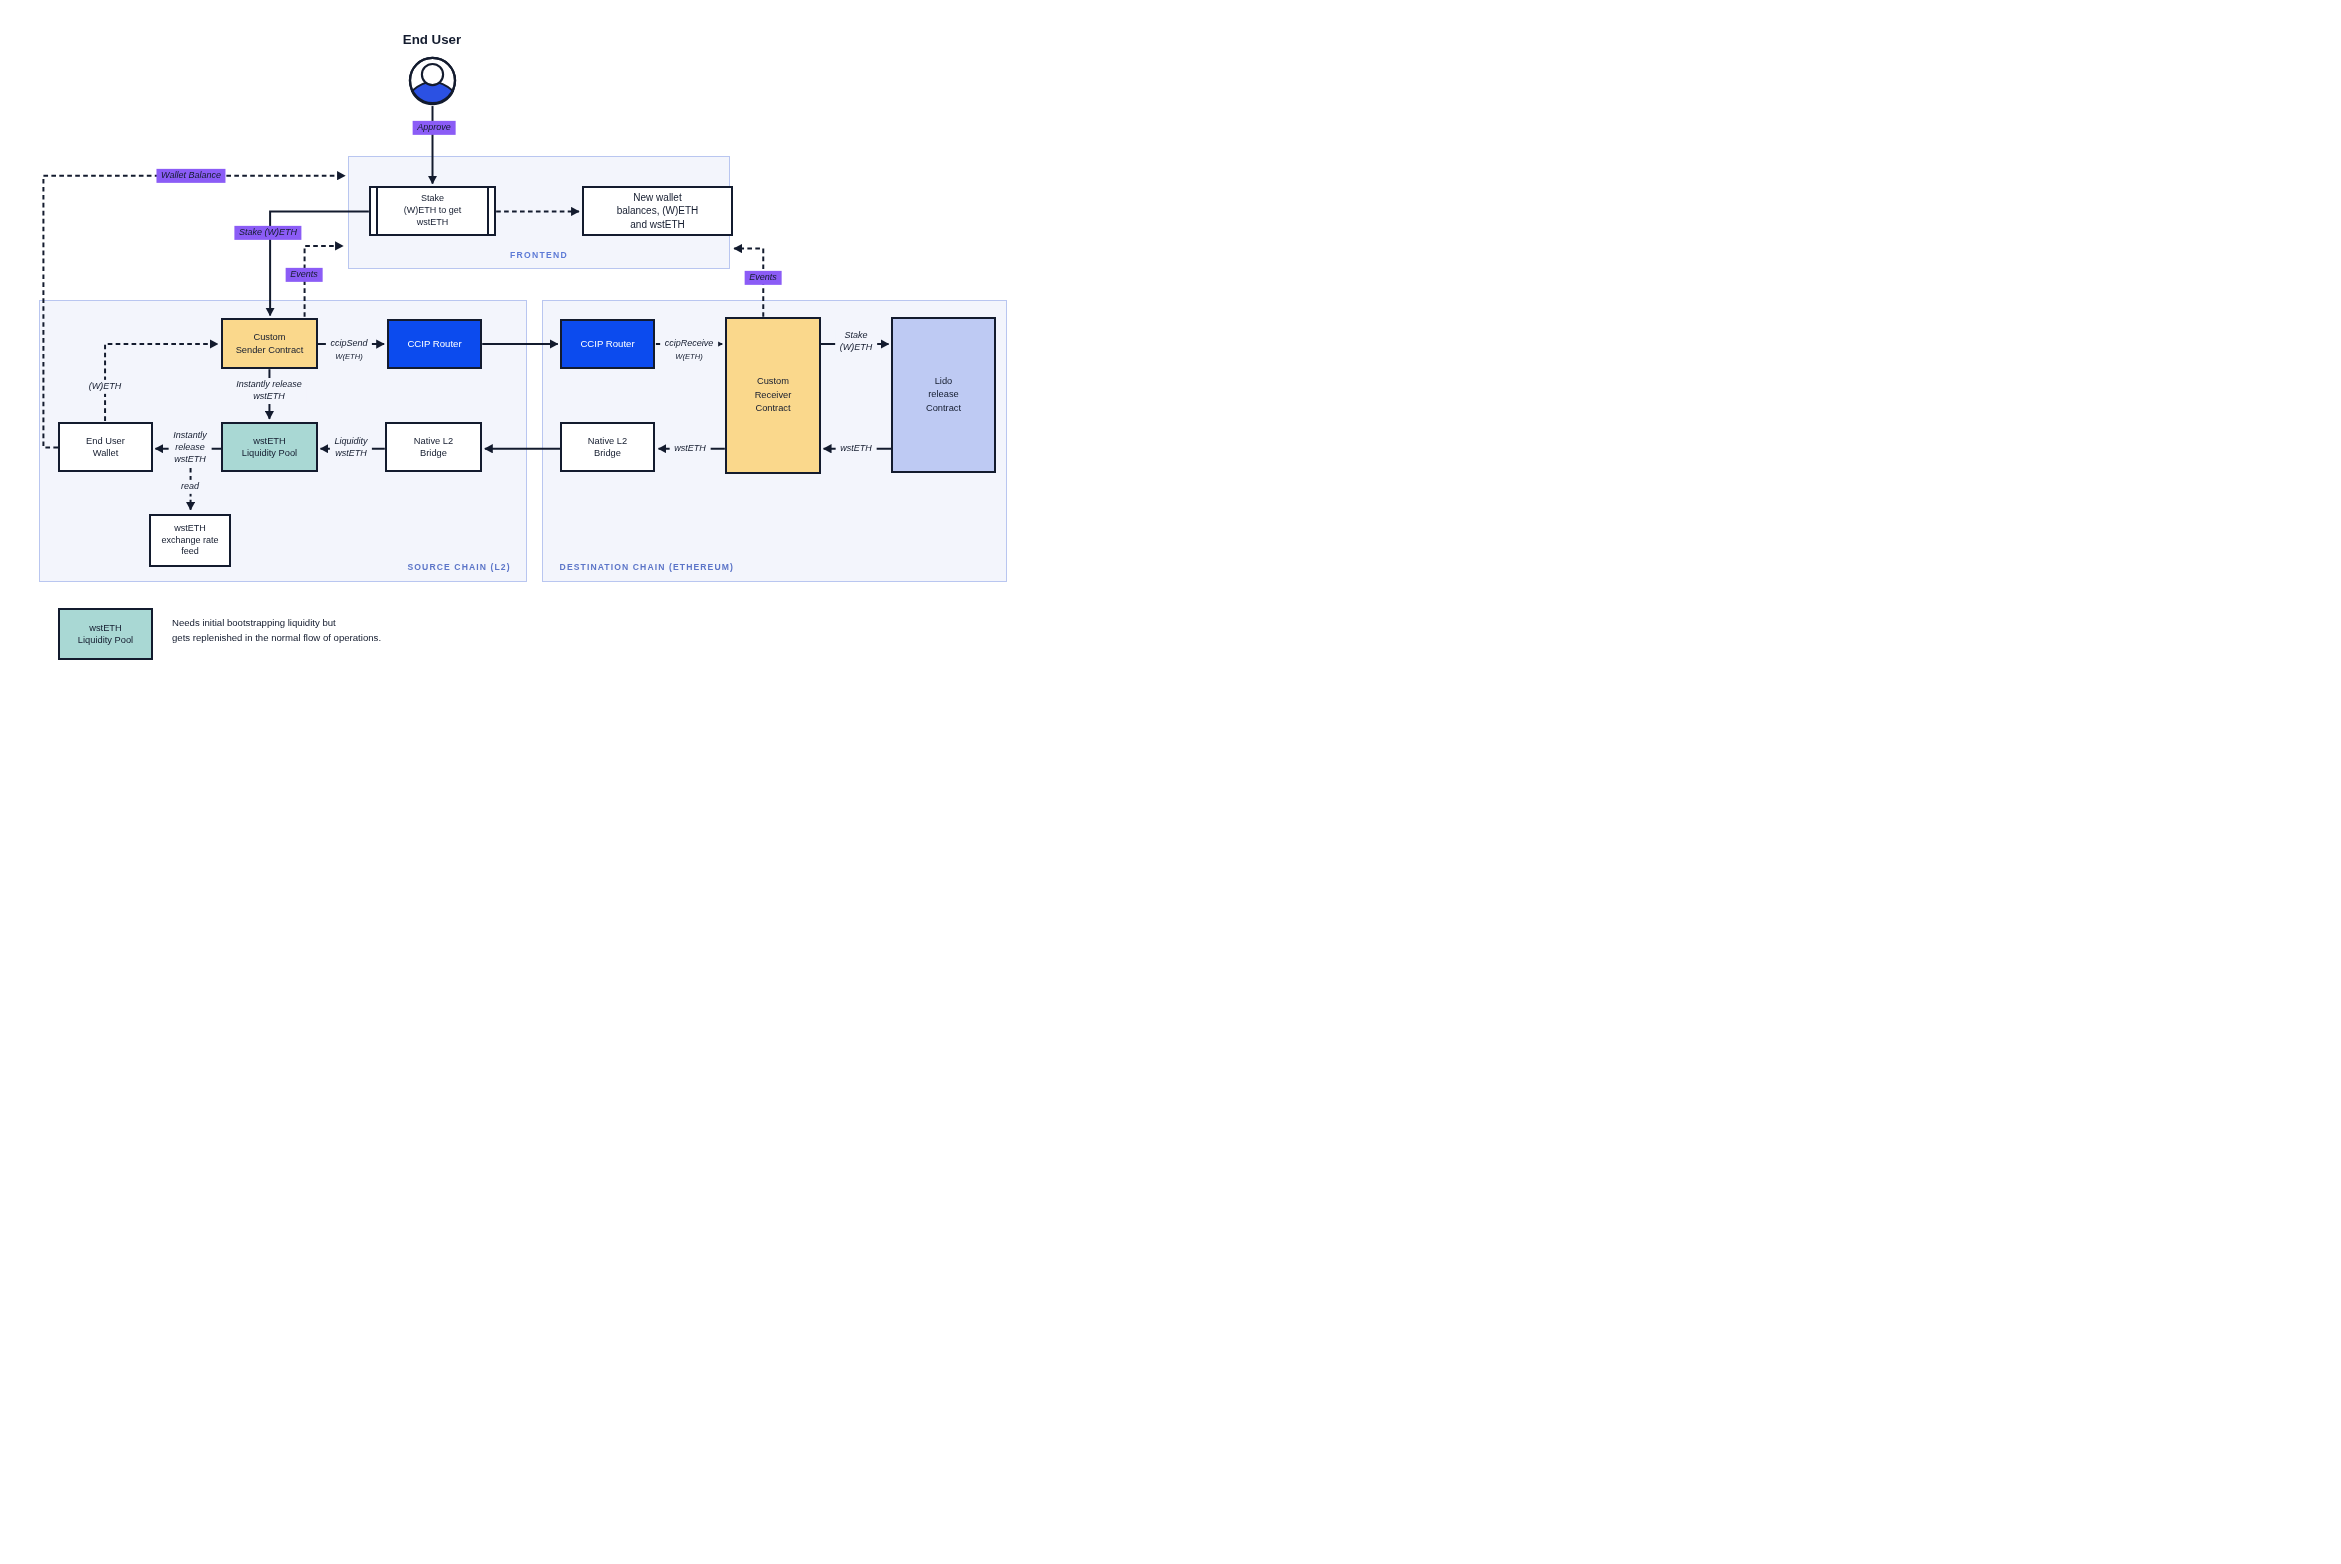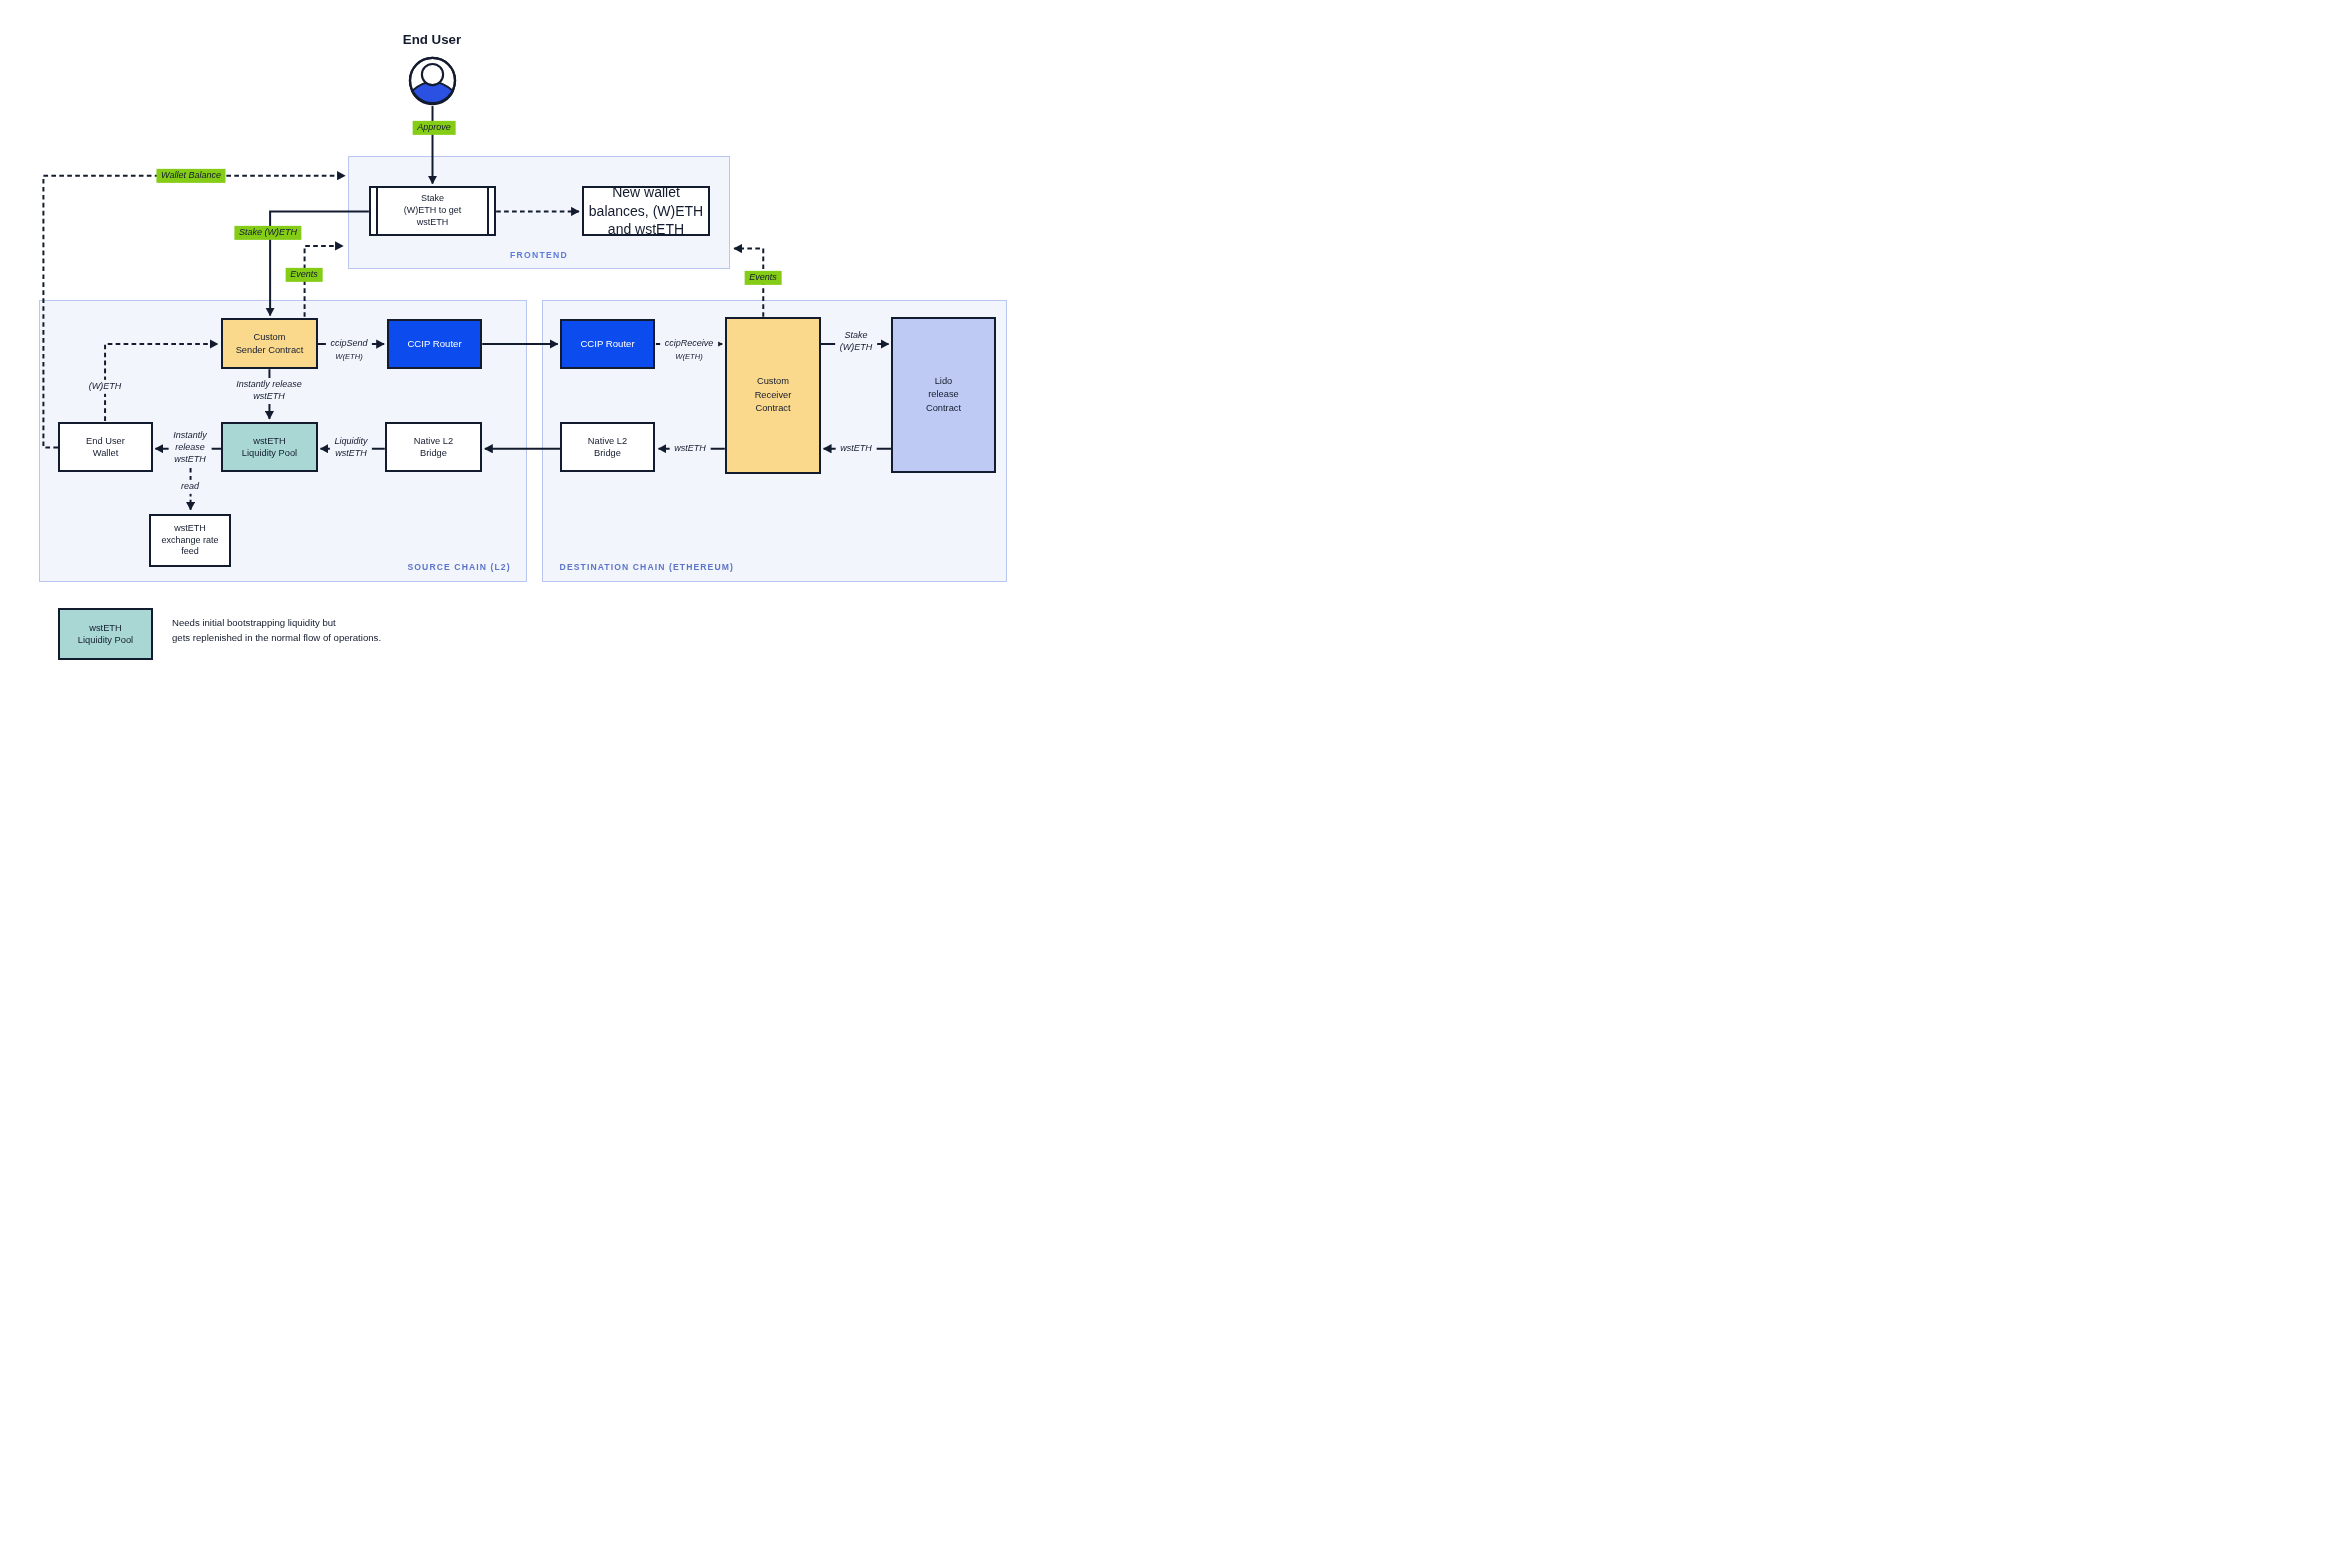--- a/index.html
+++ b/index.html
@@ -34,21 +34,21 @@
   .node.teal{background:var(--box-teal);}
   .node.lavender{background:var(--box-lavender);}
   .node.blue{background:var(--accent-blue);color:#ffffff;font-size:9.6px;}
   .node.subroutine::before,.node.subroutine::after{content:"";position:absolute;top:0;bottom:0;width:1.7px;background:var(--ink);}
   .node.subroutine::before{left:5.3px;}
   .node.subroutine::after{right:5.3px;}
 
   .flabel{position:absolute;transform:translate(-50%,-50%);text-align:center;font-style:italic;
           font-size:9px;font-weight:500;line-height:1.3;white-space:pre-line;z-index:3;padding:1.3px 4.6px;}
   .flabel.small{font-size:7.6px;padding:0.7px 3.3px;}
-  .on-white{background:#84cc16;}
+  .on-white{background:#8b5cf6;}
   .on-panel{background:var(--container-fill);}
 
   .diagram-title{position:absolute;left:379px;top:32px;width:106px;text-align:center;
                  font-size:13.3px;font-weight:700;z-index:3;}
   .person{position:absolute;left:406px;top:54px;width:53px;height:53px;z-index:3;}
   .legend-desc{position:absolute;left:172px;top:616px;font-size:9.6px;line-height:1.55;white-space:pre-line;z-index:3;}
 </style>
 </head>
 <body>
 
@@ -96,21 +96,21 @@
   <svg class="person" viewBox="-40 -40 80 80">
     <circle cx="0" cy="0" r="34" fill="#ffffff" stroke="var(--ink)" stroke-width="3.4"></circle>
     <path d="M -31 16 Q 0 -12 31 16 A 34 34 0 0 1 -31 16 Z" fill="var(--person-blue)" stroke="var(--ink)" stroke-width="3"></path>
     <circle cx="0" cy="-9" r="16" fill="#ffffff" stroke="var(--ink)" stroke-width="3.2"></circle>
     <circle cx="0" cy="0" r="34" fill="none" stroke="var(--ink)" stroke-width="3.4"></circle>
   </svg>
 
   <div class="node subroutine" style="left:369px;top:186px;width:127px;height:50px;font-size:9px;">Stake
 (W)ETH to get
 wstETH</div>
-  <div class="node" style="left:582px;top:186px;width:128px;height:50px;font-size:14px;">New wallet
+  <div class="node" style="left:582px;top:186px;width:151px;height:50px;font-size:10px;">New wallet
 balances, (W)ETH
 and wstETH</div>
 
   <div class="node yellow" style="left:221px;top:318px;width:97px;height:51px;">Custom
 Sender Contract</div>
   <div class="node blue" style="left:387px;top:319px;width:95px;height:50px;">CCIP Router</div>
   <div class="node" style="left:58px;top:422px;width:95px;height:50px;">End User
 Wallet</div>
   <div class="node teal" style="left:221px;top:422px;width:97px;height:50px;">wstETH
 Liquidity Pool</div>

